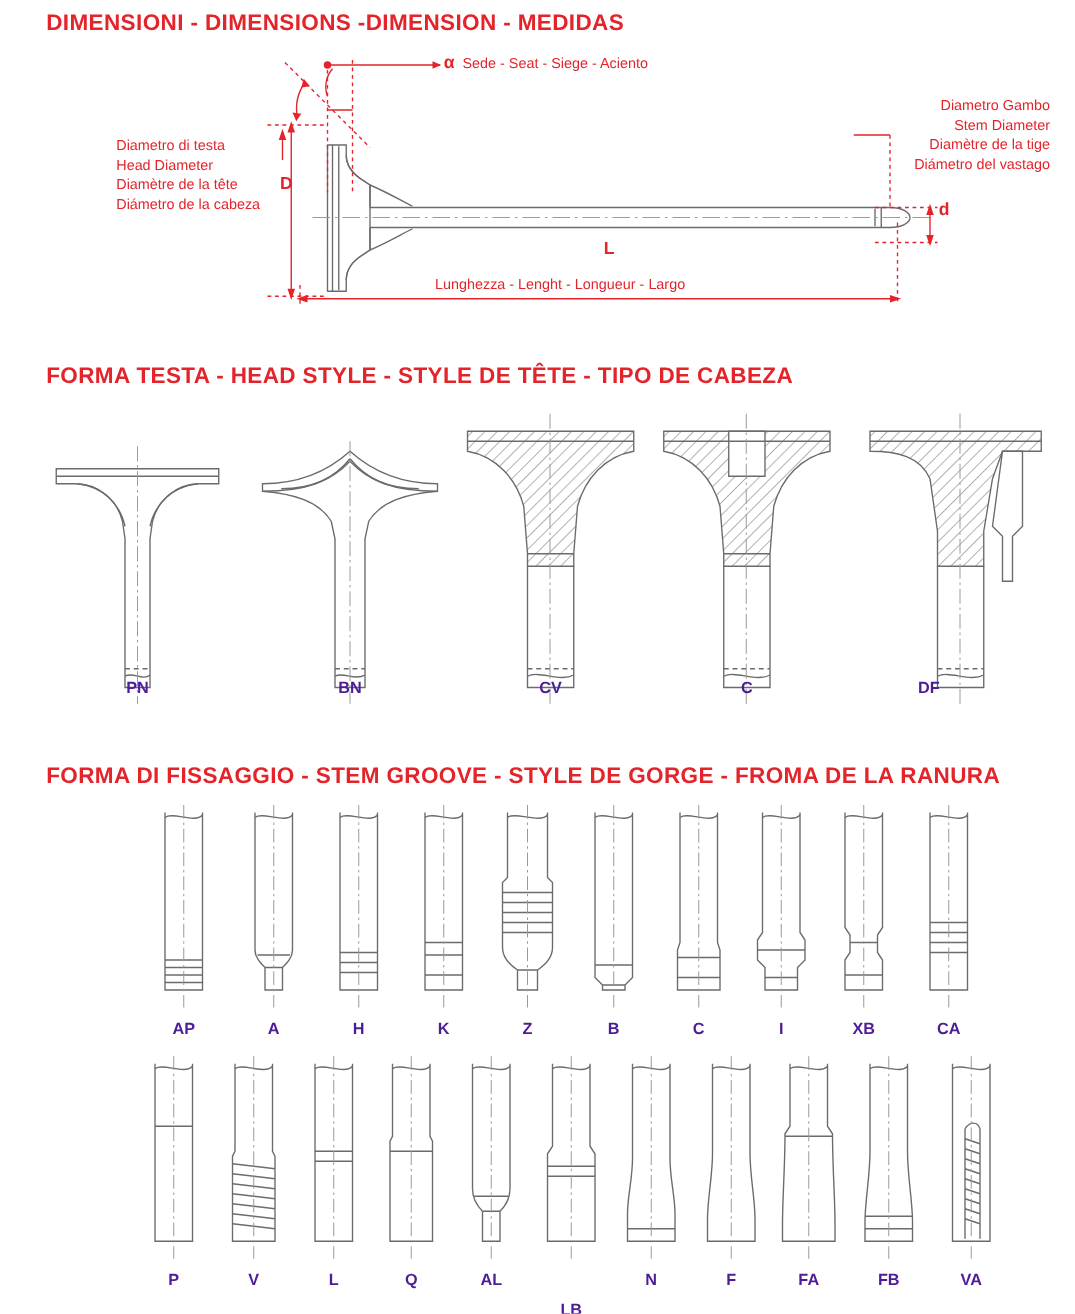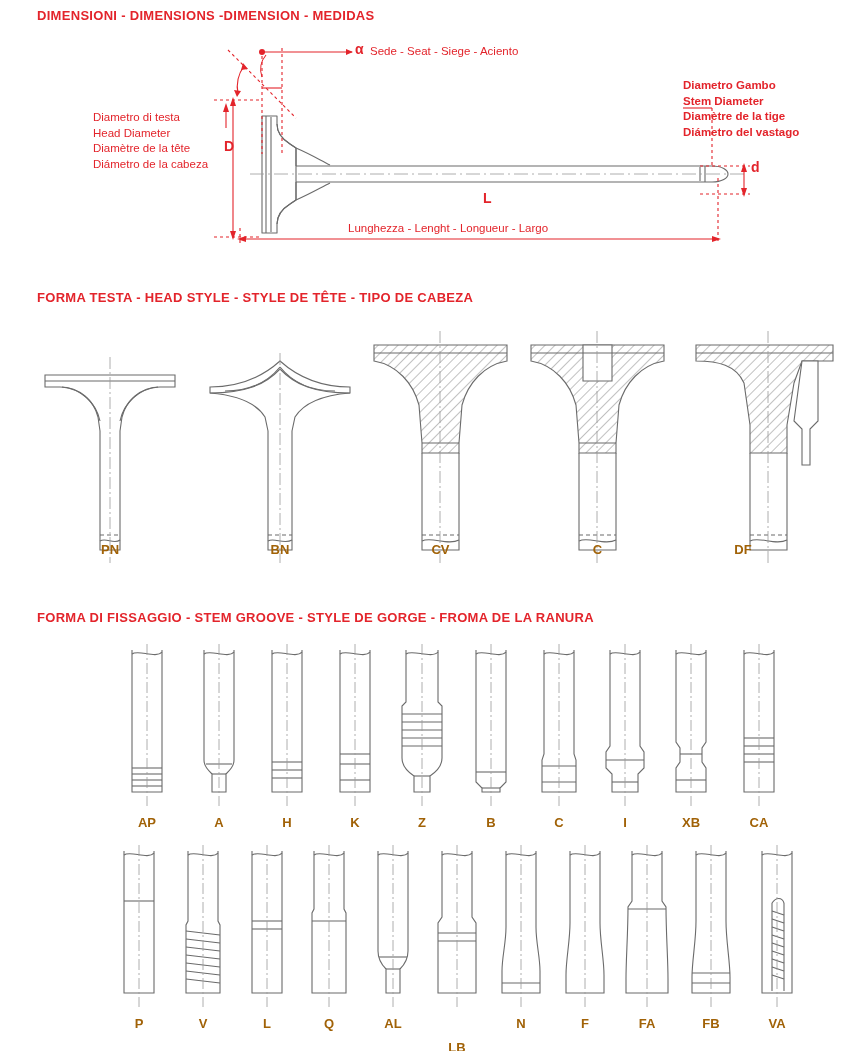--- a/index.html
+++ b/index.html
@@ -10,21 +10,21 @@
     background: #ffffff;
     font-family: "Liberation Sans", sans-serif;
     color: #333333;
     position: relative;
     overflow: hidden;
   }
   .page { position: relative; width: 860px; height: 1051px; }
 
   .section-title {
     position: absolute;
-    font-size: 13px;
+    font-size: 18px;
     font-weight: bold;
     letter-spacing: 0.3px;
     color: #e3242b;
     white-space: nowrap;
   }
 
   
   #sec1 { position: absolute; left: 0; top: 0; width: 860px; height: 265px; }
   .dim-label {
     position: absolute;
@@ -42,21 +42,21 @@
 
   
   .svg-wrap { position: absolute; }
 
   
   #sec2 { position: absolute; left: 0; top: 280px; width: 860px; height: 310px; }
   .code-label {
     position: absolute;
     font-size: 13px;
     font-weight: bold;
-    color: #a16207;
+    color: #4c1d95;
     text-align: center;
     white-space: nowrap;
   }
 
   
   #sec3 { position: absolute; left: 0; top: 600px; width: 860px; height: 451px; }
 </style>
 </head>
 <body>
 
@@ -142,21 +142,21 @@
     <div class="dim-label" style="left:370px; top:44px;text-align:center;">Sede - Seat - Siege - Aciento</div>
 
     <div class="dim-label" style="left:93px; top:110px; ">
       <div>Diametro di testa</div>
       <div>Head Diameter</div>
       <div>Diamètre de la tête</div>
       <div>Diámetro de la cabeza</div>
     </div>
     <div class="dim-letter" style="left:224px; top:138px;">D</div>
 
-    <div class="dim-label" style="left:683px; top:78px; text-align:left; width:157px;font-weight:bold;">
+    <div class="dim-label" style="left:683px; top:78px; text-align:right; width:157px;">
       <div>Diametro Gambo</div>
       <div>Stem Diameter</div>
       <div>Diamètre de la tige</div>
       <div>Diámetro del vastago</div>
     </div>
     <div class="dim-letter" style="left:751px; top:159px;">d</div>
 
     <div class="dim-letter" style="left:483px; top:190px;">L</div>
     <div class="dim-label" style="left:348px; top:221px;">Lunghezza - Lenght - Longueur - Largo</div>
   </div>

